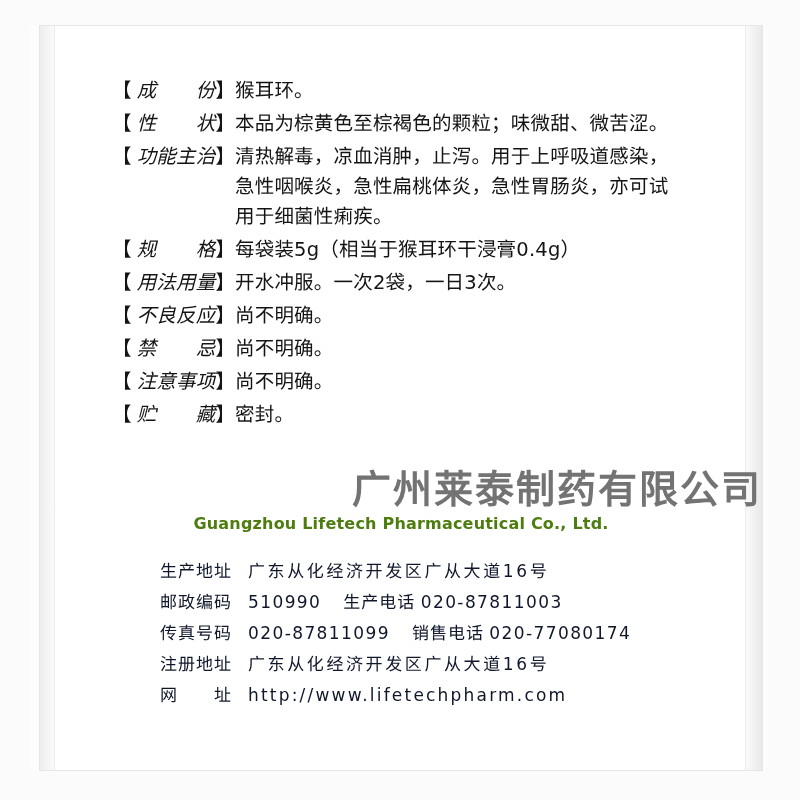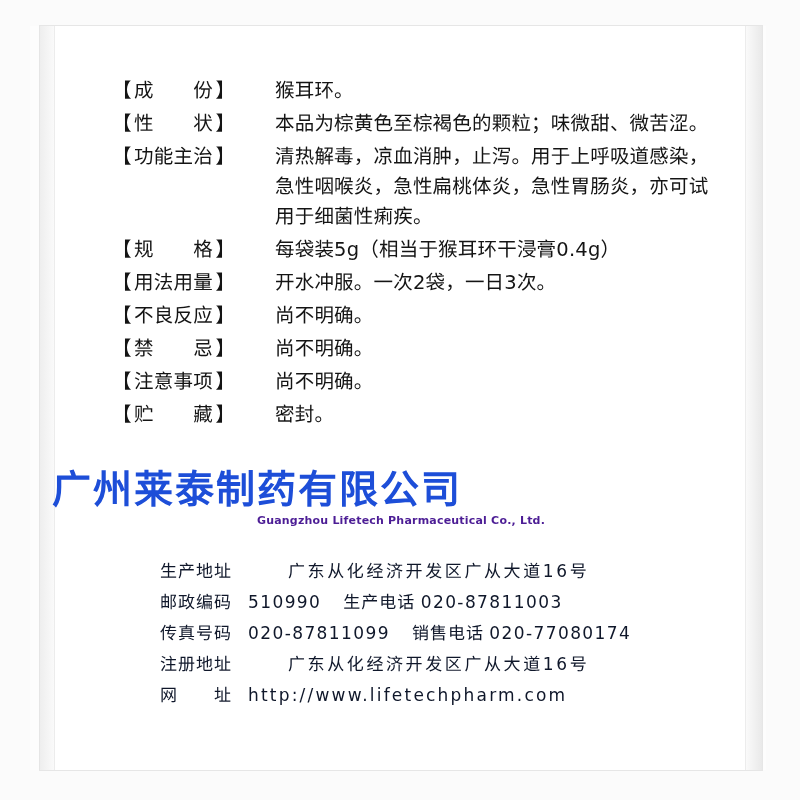--- a/index.html
+++ b/index.html
@@ -91,54 +91,53 @@
     flex: 0 0 auto;
     width: 123px;
     white-space: nowrap;
     display: flex;
     justify-content: space-between;
     font-size: 19.5px;
   }
   .spec-label .brk { letter-spacing: 0; }
   .spec-label .lbl-text {
     display: inline-flex;
-    justify-content: center;
+    justify-content: flex-end;
     width: 90px;
+    font-style: italic;
   }
   .spec-value {
     flex: 1 1 auto;
     font-size: 19.5px;
     line-height: 30px;
-    margin-left: 40px;
   }
   .spec-value .l2 { display: block; }
 
   
   .company-cn {
     position: absolute;
     left: 0;
     top: 432px;
     width: 100%;
-    text-align: left;
+    text-align: right;
     font-size: 39px;
     font-weight: bold;
     letter-spacing: 2px;
-    color: #1d4ed8;
-    padding-left: 12px;
+    color: #737373;
   }
   .company-en {
     position: absolute;
     left: 0;
     top: 488px;
     width: 100%;
     text-align: center;
-    font-size: 11px;
+    font-size: 16px;
     font-weight: bold;
     letter-spacing: 0.2px;
-    color: #4c1d95;
+    color: #4d7c0f;
   }
 
   
   .contact {
     position: absolute;
     left: 120px;
     top: 530px;
     width: 530px;
     font-size: 17px;
     line-height: 31px;
@@ -151,21 +150,21 @@
   .c-key {
     display: inline-flex;
     justify-content: space-between;
     width: 88px;
     flex: 0 0 auto;
     letter-spacing: 1px;
   }
   .c-val {
     letter-spacing: 1.4px;
   }
-  .c-val.wide { letter-spacing: 2.6px; margin-left: 40px; }
+  .c-val.wide { letter-spacing: 2.6px; }
   .c-val.url  { letter-spacing: 2.2px; }
   .c-mid {
     display: inline-block;
     margin-left: 22px;
   }
   .c-mid .c-key2 {
     letter-spacing: 1px;
   }
 </style>
 </head>

